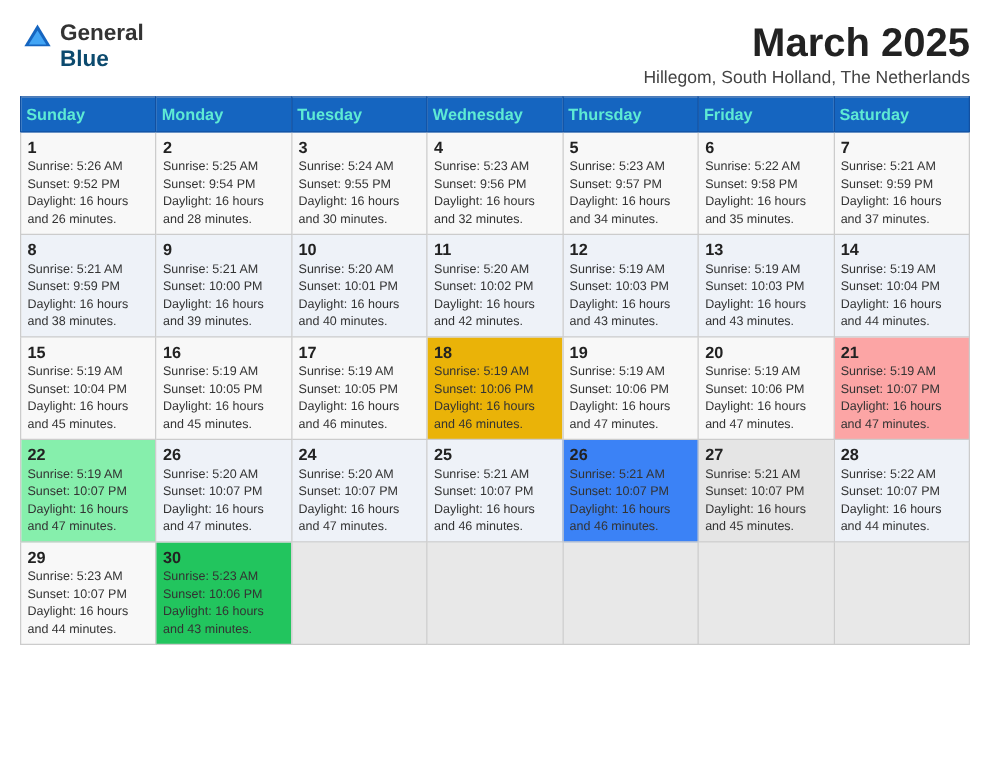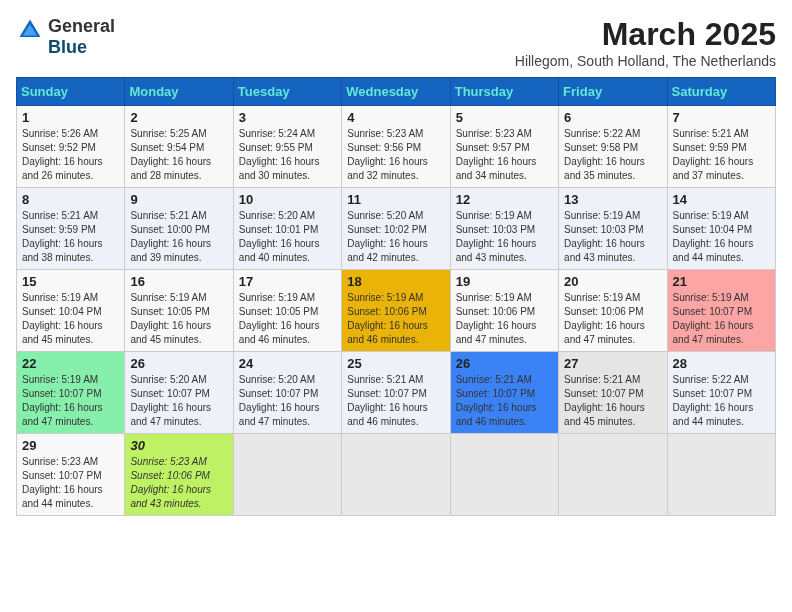--- a/index.html
+++ b/index.html
@@ -241,21 +241,21 @@
         <td style="background: rgb(238, 242, 248);">
         <span class="day-number">28</span>
         <span class="day-info">Sunrise: 5:22 AM<br>Sunset: 10:07 PM<br>Daylight: 16 hours and 44 minutes.</span>
       </td>
       </tr>
       <tr>
         <td style="background: rgb(248, 248, 248);">
         <span class="day-number">29</span>
         <span class="day-info">Sunrise: 5:23 AM<br>Sunset: 10:07 PM<br>Daylight: 16 hours and 44 minutes.</span>
       </td>
-        <td style="background: #bef264; font-style: italic;">
+        <td style="background: #22c55e;">
         <span class="day-number">30</span>
         <span class="day-info">Sunrise: 5:23 AM<br>Sunset: 10:06 PM<br>Daylight: 16 hours and 43 minutes.</span>
       </td>
         <td class="empty-cell" style="background: rgb(232, 232, 232);"></td>
         <td class="empty-cell" style="background: rgb(232, 232, 232);"></td>
         <td class="empty-cell" style="background: rgb(232, 232, 232);"></td>
         <td class="empty-cell" style="background: rgb(232, 232, 232);"></td>
         <td class="empty-cell" style="background: rgb(232, 232, 232);"></td>
       </tr>
     </tbody>

